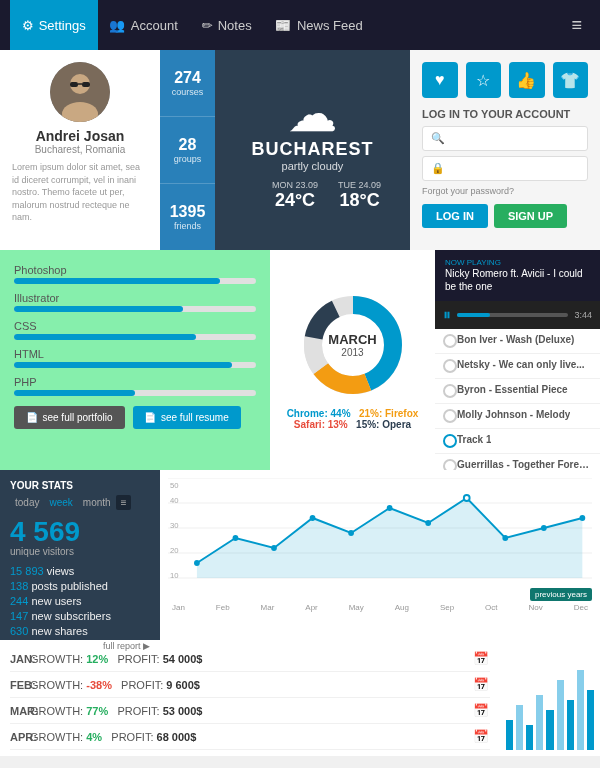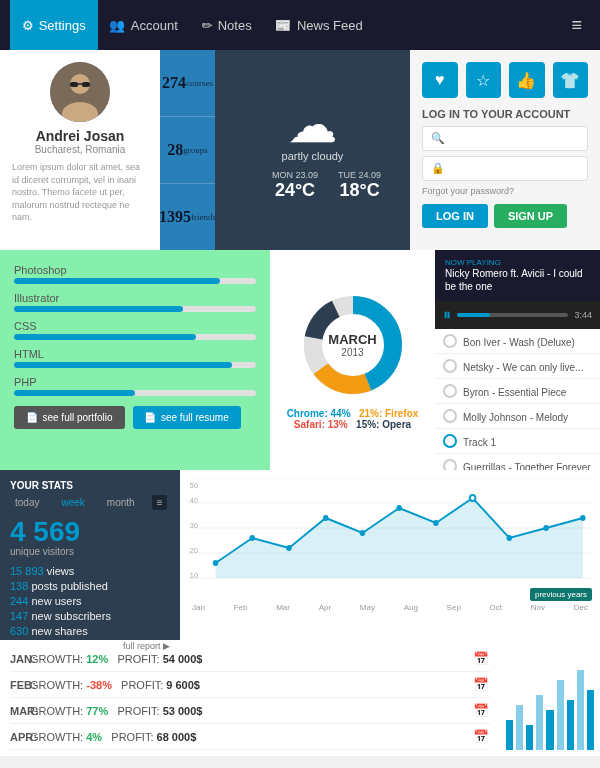--- a/index.html
+++ b/index.html
@@ -17,21 +17,21 @@
 
     
     .profile-card { background: #fff; width: 160px; padding: 12px; flex-shrink: 0; }
     .profile-avatar { width: 60px; height: 60px; border-radius: 50%; background: #888; margin: 0 auto 6px; overflow: hidden; display: flex; align-items: center; justify-content: center; font-size: 28px; }
     .profile-name { font-weight: bold; font-size: 14px; color: #333; text-align: center; }
     .profile-location { color: #888; font-size: 10px; text-align: center; margin-bottom: 6px; }
     .profile-bio { color: #999; font-size: 9px; line-height: 1.4; }
 
     
     .stats-col { background: #2980b9; width: 55px; display: flex; flex-direction: column; }
-    .stat-item { flex: 1; display: flex; flex-direction: row; align-items: center; justify-content: center; border-bottom: 1px solid rgba(255,255,255,0.2); color: #0f172a; font-family: Liberation Serif, serif; }
+    .stat-item { flex: 1; display: flex; flex-direction: column; align-items: center; justify-content: center; border-bottom: 1px solid rgba(255,255,255,0.2); color: #ffffff; }
     .stat-item:last-child { border-bottom: none; }
     .stat-num { font-weight: bold; font-size: 16px; }
     .stat-label { font-size: 9px; opacity: 0.8; }
 
     
     .weather-card { background: #2c3e50; flex: 1; display: flex; flex-direction: column; align-items: center; justify-content: center; color: #fff; padding: 10px; }
     .cloud-icon { font-size: 50px; line-height: 1; }
     .weather-city { font-size: 18px; font-weight: bold; letter-spacing: 1px; }
     .weather-desc { font-size: 11px; opacity: 0.8; margin-bottom: 8px; }
     .weather-days { display: flex; gap: 20px; margin-left: 28px; }
@@ -78,31 +78,31 @@
     .playlist-card { background: #fff; width: 165px; flex-shrink: 0; padding: 0; overflow: hidden; }
     .playlist-header { background: #1a1a2e; padding: 8px 10px; }
     .playlist-now { font-size: 8px; color: #0099cc; text-transform: uppercase; }
     .playlist-song { font-size: 10px; color: #fff; line-height: 1.3; }
     .playlist-controls { background: #222; display: flex; align-items: center; gap: 6px; padding: 5px 8px; }
     .play-btn { color: #0099cc; font-size: 16px; }
     .progress-bar-bg { flex: 1; background: #555; height: 4px; border-radius: 2px; }
     .progress-bar { background: #0099cc; height: 4px; border-radius: 2px; width: 30%; }
     .track-time { font-size: 9px; color: #aaa; }
     .playlist-items { }
-    .playlist-item { display: flex; align-items: flex-end; gap: 6px; padding: 5px 8px; border-bottom: 1px solid #f0f0f0; cursor: pointer; }
+    .playlist-item { display: flex; align-items: flex-start; padding: 5px 8px; border-bottom: 1px solid #f0f0f0; cursor: pointer; font-weight: bold; }
     .playlist-dot { width: 14px; height: 14px; border: 2px solid #ccc; border-radius: 50%; flex-shrink: 0; display: flex; align-items: center; justify-content: center; }
     .playlist-dot.active { border-color: #0099cc; }
     .playlist-item-name { font-size: 10px; color: #555; white-space: nowrap; overflow: hidden; text-overflow: ellipsis; }
 
     
     .section3 { display: flex; height: 170px; }
 
     
-    .stats-sidebar { background: #2c3e50; width: 180px; padding: 10px; flex-shrink: 0; }
-    .stats-tabs { display: flex; gap: 12px; margin-bottom: 8px; font-size: 10px; }
+    .stats-sidebar { background: #2c3e50; width: 160px; padding: 10px; flex-shrink: 0; }
+    .stats-tabs { display: flex; gap: 0; margin-bottom: 8px; font-size: 10px; }
     .stats-tab { color: #aaa; cursor: pointer; padding: 2px 5px; border-radius: 2px; }
     .stats-tab.active { color: #0099cc; }
     .stats-icon { background: #1a2634; color: #aaa; padding: 2px 5px; border-radius: 2px; }
     .stats-big-num { font-size: 28px; font-weight: bold; color: #0099cc; line-height: 1; }
     .stats-unique { font-size: 10px; color: #aaa; margin-bottom: 8px; }
     .stats-row { font-size: 11px; color: #eee; margin-bottom: 3px; }
     .stats-highlight { color: #0099cc; }
     .full-report { font-size: 9px; color: #777; text-align: right; margin-top: 4px; }
 
     
@@ -181,20 +181,21 @@
       <span class="stat-label">groups</span>
     </div>
     <div class="stat-item">
       <span class="stat-num">1395</span>
       <span class="stat-label">friends</span>
     </div>
   </div>
 
   <div class="weather-card">
     <div class="cloud-icon">☁</div>
+    <div class="weather-city">BUCHAREST</div>
     <div class="weather-desc">partly cloudy</div>
     <div class="weather-days">
       <div class="weather-day">
         <div class="weather-day-label">MON 23.09</div>
         <div class="weather-temp">24°C</div>
       </div>
       <div class="weather-day">
         <div class="weather-day-label">TUE 24.09</div>
         <div class="weather-temp">18°C</div>
       </div>

